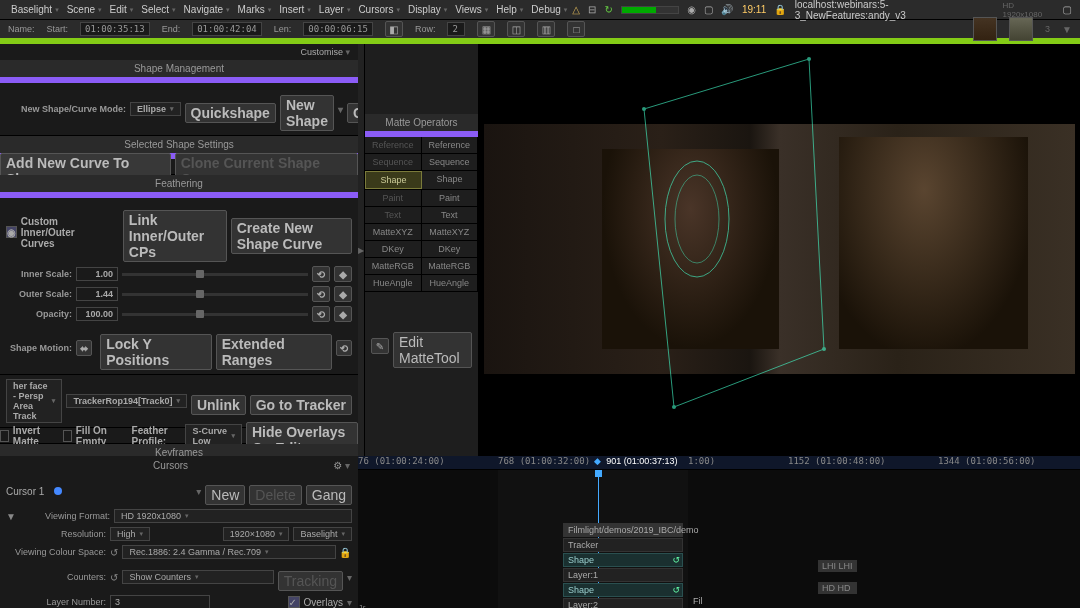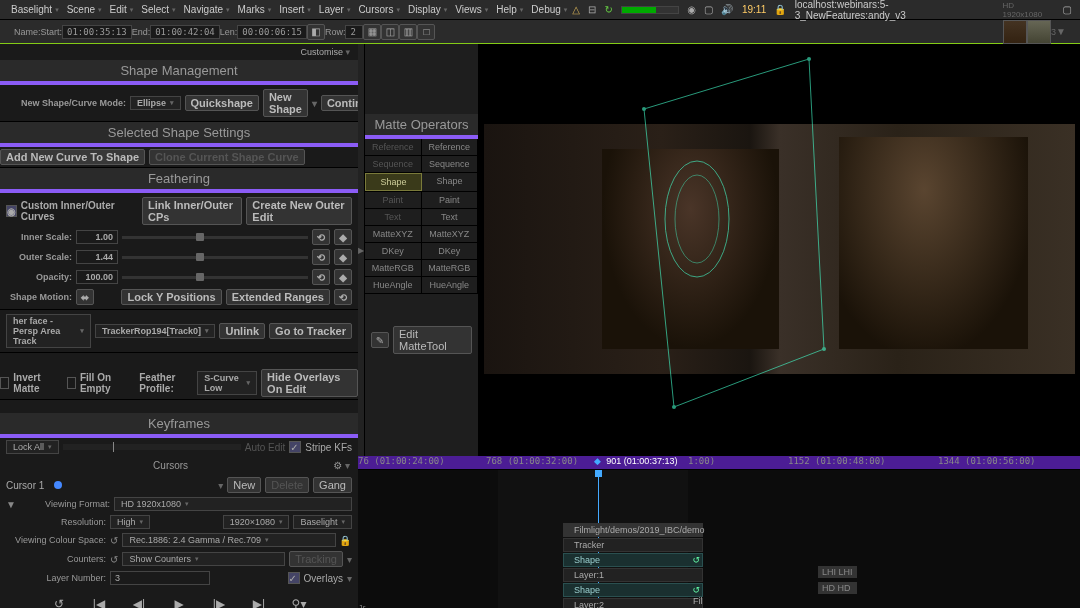--- a/index.html
+++ b/index.html
@@ -1,51 +1,51 @@
 <!DOCTYPE html>
 <html><head>
 <meta charset="utf-8">
 <style>
 * { margin:0; padding:0; box-sizing:border-box; font-family:"Helvetica Neue",Arial,sans-serif; }
 body { background:#000; color:#aaa; font-size:10px; width:1080px; height:608px; overflow:hidden; position:relative; }
 .menubar { background:#2b2b2b; height:20px; display:flex; align-items:center; padding:0 8px; gap:2px; border-bottom:1px solid #000; }
 .menubar .mi { color:#ccc; padding:2px 3px; cursor:pointer; display:flex; align-items:center; gap:3px; }
 .menubar .sep { color:#666; font-size:7px; }
 .menubar .right { margin-left:auto; display:flex; align-items:center; gap:8px; }
-.toolbar { background:#2b2b2b; height:24px; display:flex; align-items:center; padding:0 14px; gap:0; border-bottom:1px solid #84cc16; }
+.toolbar { background:#2b2b2b; height:24px; display:flex; align-items:center; padding:0 8px; gap:12px; border-bottom:6px solid #84cc16; }
 .lbl { color:#999; font-size:9px; }
 .tc { background:#1a1a1a; border:1px solid #444; padding:1px 4px; font-size:9px; color:#999; font-family:monospace; }
-.btn { background:#333; border:1px solid #555; padding:1px 5px; font-size:11px; color:#bbb; cursor:pointer; border-radius:2px; }
+.btn { background:#333; border:1px solid #555; padding:1px 5px; font-size:14px; color:#bbb; cursor:pointer; border-radius:2px;margin-top:8px; }
 .btn.blue { color:#6af; }
 .iconbtn { width:18px; height:16px; background:#333; border:1px solid #555; display:inline-flex; align-items:center; justify-content:center; cursor:pointer; border-radius:2px; }
 .avatar { width:24px; height:24px; background:#333; border:1px solid #555; }
 .main { display:flex; height:412px; }
 .leftpanel { width:358px; background:#1a1a1a; overflow:hidden; display:flex; flex-direction:column; }
-.phdr { background:#2a2a2a; text-align:center; padding:3px; color:#999; font-size:13px; border-bottom:4px solid #8b5cf6; }
+.phdr { background:#2a2a2a; text-align:center; padding:3px; color:#999; font-size:10px; border-bottom:6px solid #8b5cf6; }
 .row { display:flex; align-items:center; padding:2px 6px; gap:4px; min-height:16px; }
 .row .l { min-width:90px; text-align:right; color:#999; font-size:9px; }
 .slider { flex:1; height:3px; background:#333; position:relative; }
 .slider::after { content:''; position:absolute; left:40%; width:8px; height:8px; background:#666; top:-3px; border-radius:1px; }
 .dd { background:#222; border:1px solid #444; padding:1px 6px; color:#aaa; font-size:9px; display:inline-flex; align-items:center; gap:4px; }
 .dd::after { content:'▾'; color:#666; font-size:7px; }
 .grp { padding:2px 0; border-bottom:1px solid #000;font-weight:bold; }
 .middlepanel { width:115px; background:#1e1e1e; border-left:1px solid #000; border-right:1px solid #000; }
 .moprow { display:flex; border-bottom:1px solid #000; }
 .moprow > div { flex:1; text-align:center; padding:3px 2px; font-size:9px; color:#888; border-right:1px solid #000; }
 .moprow > div.sel { background:#3a3a1a; border:1px solid #7a7a3a; color:#cc9; }
 .viewer { flex:1; background:#000; position:relative; }
 .frame { position:absolute; left:5px; top:80px; right:5px; height:250px; background:linear-gradient(90deg,#1a1410 0%,#2a2018 30%,#1a1510 45%,#3a3028 50%,#2a2218 70%,#3a3025 100%); }
 .shp { position:absolute; border:1px solid #0fa; opacity:0.6; }
 .bottom { height:152px; display:flex; background:#111; }
 .bleft { width:358px; background:#1a1a1a; }
 .timeline { flex:1; background:#0a0a0a; position:relative; }
-.tlruler { height:14px; background:#4c1d95; display:flex; font-size:9px; color:#888; border-bottom:1px solid #000; }
+.tlruler { height:14px; background:#0f172a; display:flex; font-size:9px; color:#888; border-bottom:1px solid #000; }
 .tlmark { position:absolute; font-family:monospace; font-size:9px; color:#888; }
 .tlstack { position:absolute; left:205px; top:53px; font-size:9px; }
-.tlitem { background:#1a3030; border:1px solid #2a5050; padding:1px 10px; color:#9cc; margin-bottom:1px; width:140px; position:relative; }
+.tlitem { background:#1a3030; border:1px solid #2a5050; padding:1px 4px; color:#9cc; margin-bottom:1px; width:120px; position:relative; }
 .tlitem.dark { background:#222; border-color:#333; color:#aaa; }
 .transport { display:flex; justify-content:center; gap:18px; padding:8px 0; }
 .transport .tbtn { width:22px; height:18px; display:flex; align-items:center; justify-content:center; color:#aaa; cursor:pointer; font-size:12px; }
 .customise { text-align:right; padding:3px 8px; font-size:9px; color:#aaa; }
 .cursorhdr { display:flex; justify-content:space-between; padding:4px 8px; color:#999; }
 .meter { width:60px; height:8px; background:linear-gradient(90deg,#0a0 0%,#0a0 60%,#333 60%); border:1px solid #444; }
 .lock { color:#666; }
 .sq { width:12px; height:12px; border:1px solid #555; }
 svg { width:10px; height:10px; fill:#aaa; }
 .numbox { background:#1a1a1a; border:1px solid #444; padding:1px 4px; color:#aaa; font-size:9px; width:42px; text-align:right; }
@@ -168,21 +168,21 @@
       <span class="btn" style="background:#383838">Add New Curve To Shape</span>
       <span class="btn" style="color:#555">Clone Current Shape Curve</span>
     </div>
 
     <div class="phdr">Feathering</div>
     <div class="grp">
       <div class="row">
         <span class="sq" style="background:#446">◉</span>
         <span>Custom Inner/Outer Curves</span>
         <span class="btn" style="margin-left:12px">Link Inner/Outer CPs</span>
-        <span class="btn" style="margin-left:auto">Create New Outer Edit</span>
+        <span class="btn" style="margin-left:auto">Create New Shape Curve</span>
       </div>
       <div class="row">
         <span class="l" style="min-width:66px">Inner Scale:</span>
         <span class="numbox">1.00</span>
         <div class="slider"></div>
         <span class="iconbtn">⟲</span>
         <span class="iconbtn">◆</span>
       </div>
       <div class="row">
         <span class="l" style="min-width:66px">Outer Scale:</span>
@@ -370,21 +370,21 @@
       <span class="tbtn">|▶</span>
       <span class="tbtn">▶|</span>
       <span class="tbtn">⚲▾</span>
     </div>
 
   </div>
 
   <div class="timeline">
     <div class="tlruler">
       <span class="tlmark" style="left:0px">76 (01:00:24:00)</span>
-      <span class="tlmark" style="left:128px">768 (01:00:32:00)</span>
+      <span class="tlmark" style="left:140px">768 (01:00:32:00)</span>
       <span class="tlmark" style="left:236px;color:#fff"><span style="color:#4af">◆</span> <span>901 (01:00:37:13)</span></span>
       <span class="tlmark" style="left:330px">1:00)</span>
       <span class="tlmark" style="left:430px">1152 (01:00:48:00)</span>
       <span class="tlmark" style="left:580px">1344 (01:00:56:00)</span>
     </div>
     <div style="position:absolute;left:0;right:0;top:14px;bottom:0;background:#0c0c0c">
       <div style="position:absolute;left:140px;width:190px;top:0;bottom:0;background:#1a1a1a;opacity:0.4"></div>
       <div class="playhead"></div>
       <div class="tlstack">
         <div class="tlitem dark" style="background:#333">Filmlight/demos/2019_IBC/demo</div>
@@ -399,18 +399,18 @@
         <div style="height:13px"></div>
         <div style="height:13px"></div>
         <div style="height:13px"></div>
         <div style="height:13px"></div>
         <div style="height:13px"></div>
         <div style="height:13px">Jr</div>
 
       </div>
       <div style="position:absolute;left:335px;bottom:2px;font-size:9px;color:#aaa">Fil</div>
       <div style="position:absolute;left:460px;bottom:14px;font-size:9px">
-        <div style="background:#333;padding:1px 4px;color:#888;margin-bottom:4px">LHI  LHI</div>
+        <div style="background:#333;padding:1px 4px;color:#888;margin-bottom:10px">LHI  LHI</div>
         <div style="background:#333;padding:1px 4px;color:#888">HD  HD</div>
       </div>
     </div>
   </div>
 </div>
 
 </body></html>

